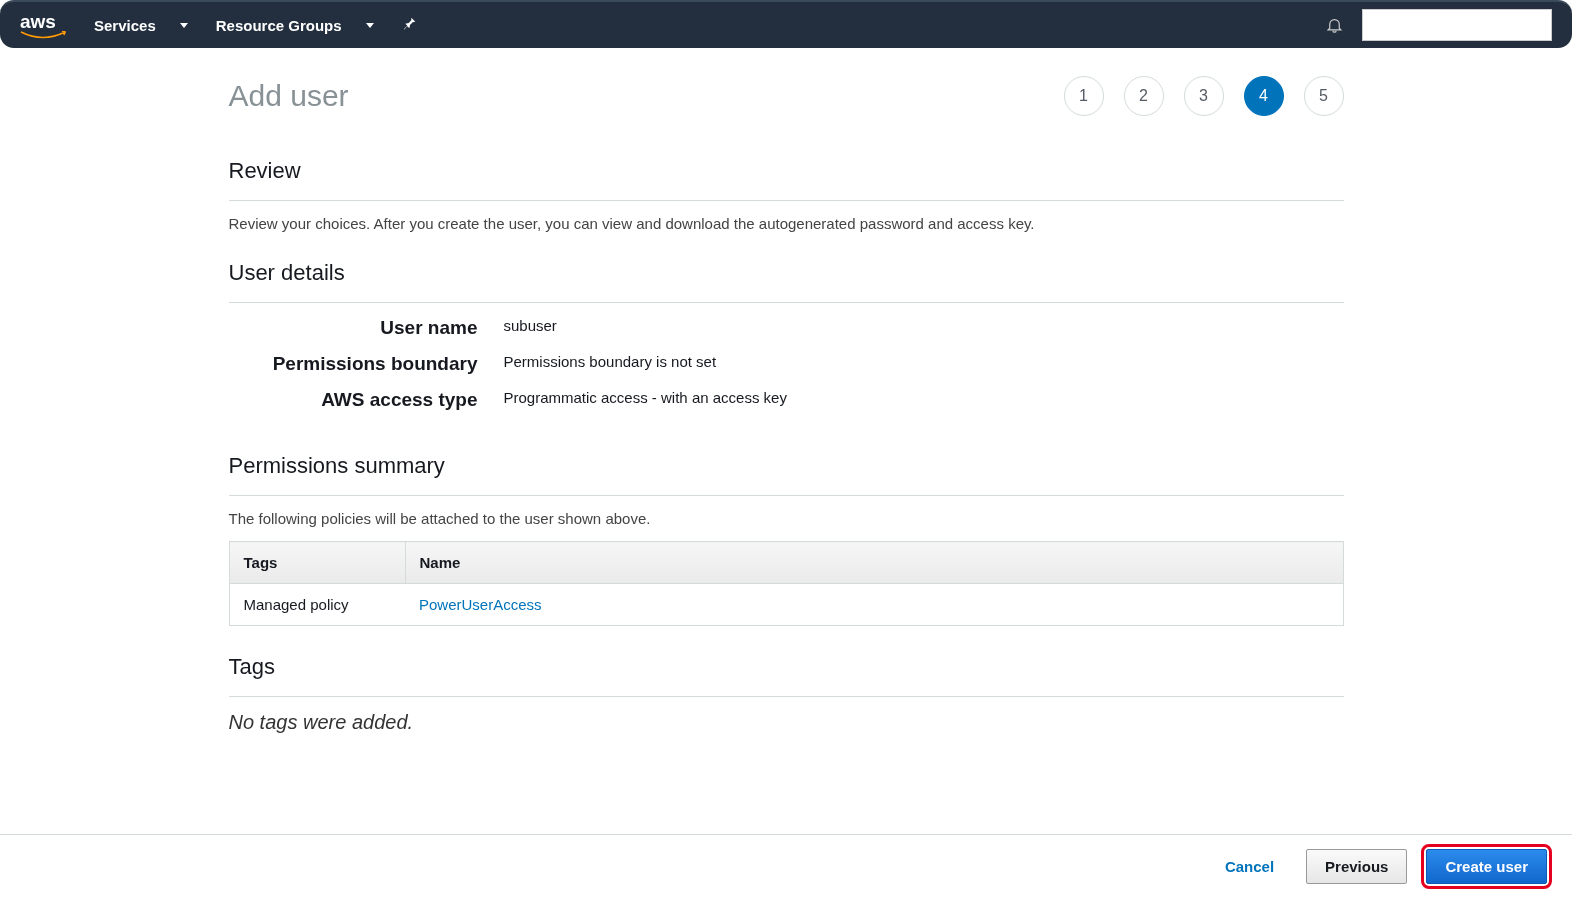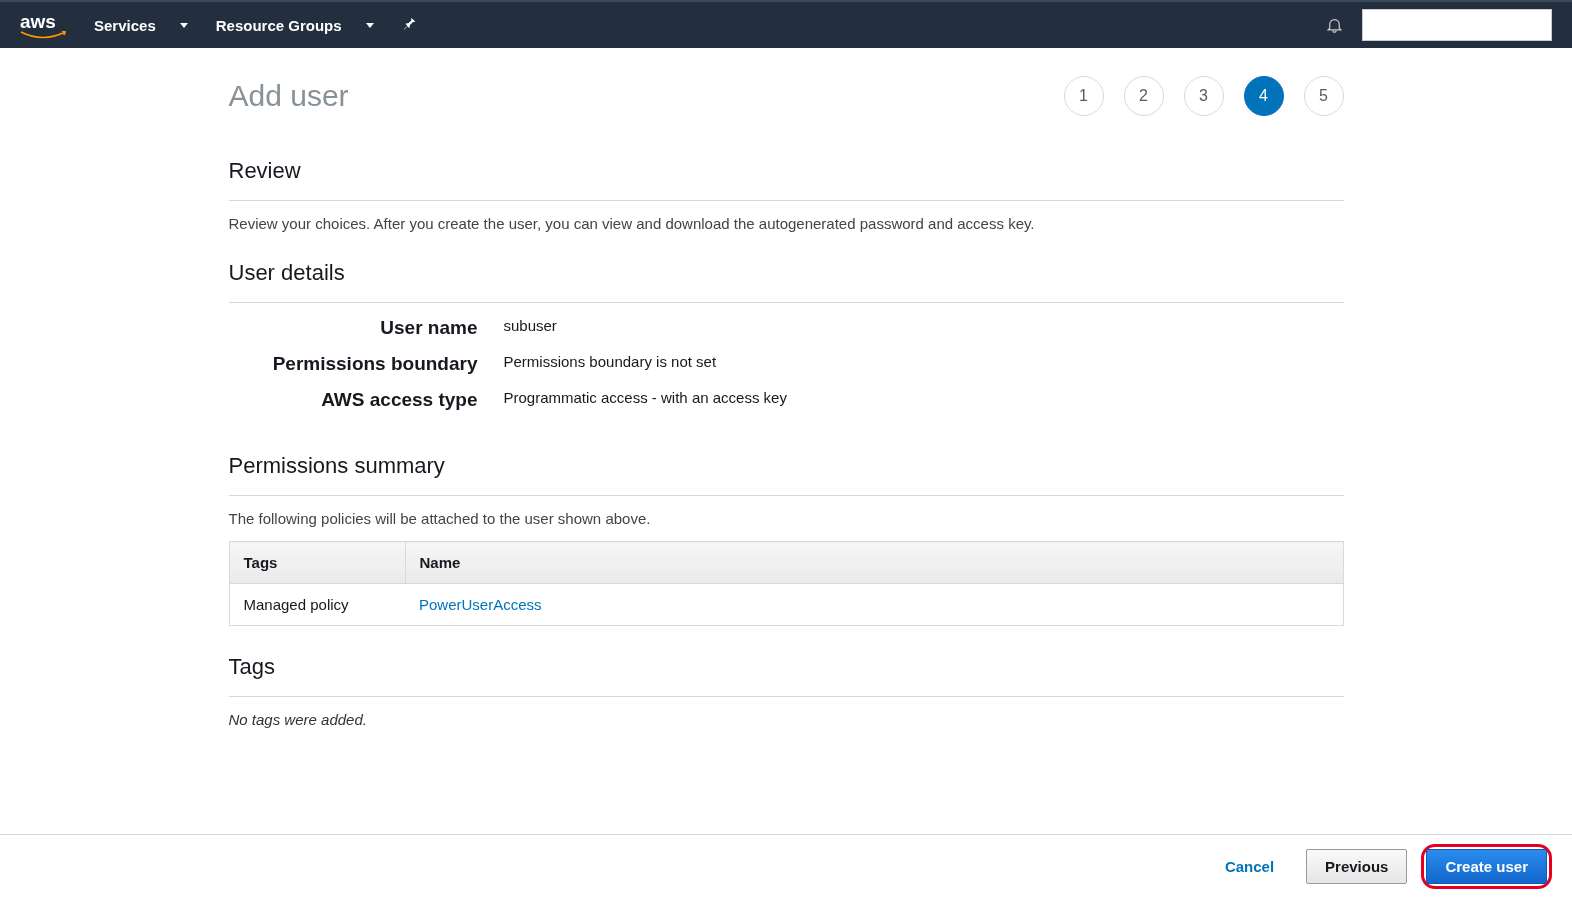--- a/index.html
+++ b/index.html
@@ -5,20 +5,21 @@
     * { box-sizing: border-box; margin: 0; padding: 0; }
     body { font-family: "Amazon Ember", "Helvetica Neue", Arial, sans-serif; color: #16191f; }
     .topbar {
       background: #232f3e;
       height: 48px;
       display: flex;
       align-items: center;
       padding: 0 20px;
       gap: 28px;
       border-top: 2px solid #3b4a5b;
+      border-radius: 14px;
     }
     .logo { color: #fff; font-weight: 700; font-size: 19px; display: flex; flex-direction: column; line-height: 1; }
     .logo-swoosh { height: 8px; width: 46px; }
     .logo-swoosh svg { display: block; }
     .nav-item { color: #fff; font-size: 15px; font-weight: 600; display: flex; align-items: center; gap: 24px; cursor: pointer; }
     .caret-down { width: 0; height: 0; border-left: 4px solid transparent; border-right: 4px solid transparent; border-top: 5px solid #fff; }
     .pin-icon svg { fill: #fff; width: 16px; height: 16px; }
     .topbar-right { margin-left: auto; display: flex; align-items: center; gap: 18px; }
     .bell-icon svg { stroke: #ccc; fill: none; width: 19px; height: 19px; stroke-width: 1.5; }
     .searchbox { width: 190px; height: 32px; background: #fff; border: 1px solid #ccc; }
@@ -42,33 +43,33 @@
     .detail-value { font-size: 15px; color: #16191f; }
     
     .gap { height: 28px; }
     
     table.perm { width: 100%; border-collapse: collapse; margin-top: 8px; border: 1px solid #d5dbdb; }
     table.perm th { text-align: left; background: linear-gradient(#f6f6f6,#eaeaea); font-size: 15px; font-weight: 700; padding: 12px 14px; border: 1px solid #d5dbdb; }
     table.perm td { padding: 12px 14px; font-size: 15px; border-bottom: 1px solid #d5dbdb; }
     table.perm th:first-child, table.perm td:first-child { width: 176px; }
     .policy-link { color: #0073bb; cursor: pointer; }
     
-    .no-tags { font-style: italic; color: #333; font-size: 15px; }
+    .no-tags { font-style: italic; color: #333; font-size: 20px; }
     
     .footer {
       position: fixed; bottom: 8px; left: 0; right: 0; height: 64px;
       border-top: 1px solid #d5dbdb; background: #fff;
       display: flex; align-items: center; justify-content: flex-end;
       padding: 0 20px; gap: 14px;
     }
     .btn { font-size: 15px; padding: 8px 18px; cursor: pointer; border-radius: 2px; border: 1px solid transparent; font-weight: 600; }
     .btn-cancel { background: transparent; color: #0073bb; border: none; }
     .btn-prev { background: #eaeded; color: #16191f; border: 1px solid #aab; background: linear-gradient(#fafafa,#e6e6e6); border-color: #999; }
     .btn-primary { background: #1a73e8; color: #fff; border: 1px solid #0d5bb5; background: linear-gradient(#2b8ced,#1166cc); }
-    .highlight-box { border: 3px solid #e6001f; padding: 2px; border-radius: 14px; }
+    .highlight-box { border: 3px solid #e6001f; padding: 2px; border-radius: 8px; }
   </style>
 </head>
 <body>
 
 <div class="topbar">
   <div class="logo">
     <span>aws</span>
     <span class="logo-swoosh">
       <svg viewBox="0 0 46 8">
           <path d="M1 1 Q 23 12 45 1 L42 0 L45 1 L44 4" stroke="#ff9900" stroke-width="1.6" fill="none"></path>

